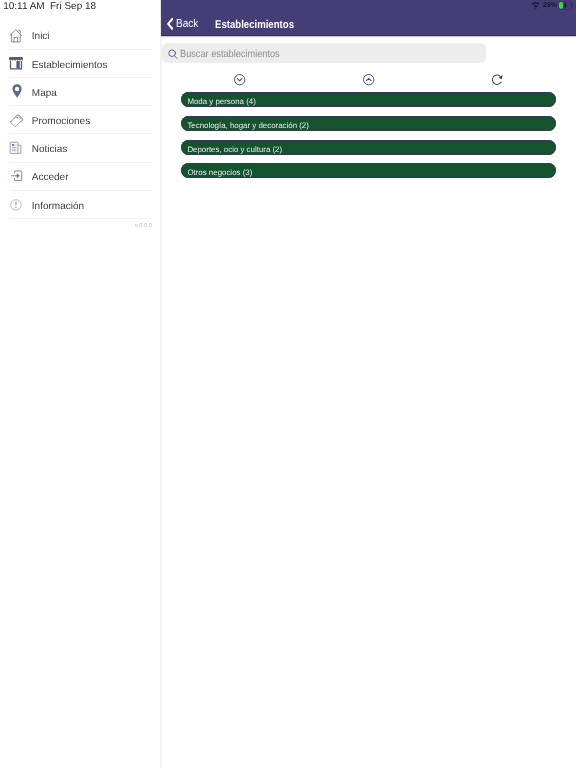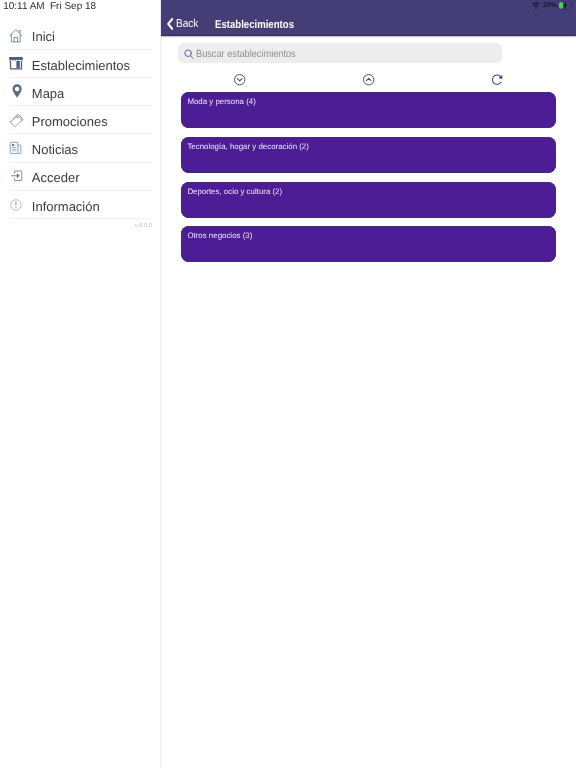--- a/index.html
+++ b/index.html
@@ -30,21 +30,21 @@
   
   .sidebar { position: absolute; left: 0; top: 17px; width: 161px; height: 751px;
              background: #ffffff; }
   .sidebar-divider-v { position: absolute; left: 159.7px; top: 0; width: 2.6px; height: 768px;
                        background: #f3f3f5; z-index: 6; }
   .menu { position: absolute; left: 0; top: 4.7px; width: 161px; }
   .menu-item { position: relative; height: 28.2px; display: flex; align-items: center; }
   .menu-item .mi-icon { position: absolute; left: 9.4px; top: 5.9px; width: 13.4px; height: 15px;
                         display: flex; align-items: center; justify-content: center; }
   .menu-item .mi-icon svg { display: block; overflow: visible; }
-  .menu-item .mi-label { position: absolute; left: 31.8px; top: 10.7px; font-size: 13px;
+  .menu-item .mi-label { position: absolute; left: 31.8px; top: 10.7px; font-size: 10px;
                          line-height: 9.7px; color: #3c3c3e; }
   .menu-item::after { content: ""; position: absolute; left: 9.5px; right: 8.5px;
                       bottom: 0; height: 1px; background: #f1f1f3; }
   .version { position: absolute; left: 135px; top: 207.2px; font-size: 5.6px;
              line-height: 5.6px; color: #b9bcc4; }
 
   
   .header { position: absolute; left: 161px; top: 0; width: 415px; height: 36px;
             background: #453d76; border-bottom: 1.1px solid #322a5e; z-index: 8;
             box-shadow: 0 0.8px 1.1px rgba(60,50,110,0.32); }
@@ -53,36 +53,36 @@
   .back-chev { display: block; width: 6.4px; height: 11.8px; margin-top: -2.4px; }
   .back-label { font-size: 11.5px; line-height: 11.5px; color: #ffffff;
                 transform: scaleX(0.87); transform-origin: 0 0; margin-left: 2.6px; }
   .header-title { position: absolute; left: 53.6px; top: 19.8px;
                   font-size: 11.3px; line-height: 11.3px; font-weight: bold; color: #ffffff;
                   transform: scaleX(0.85); transform-origin: 0 0; }
 
   
   .content { position: absolute; left: 162px; top: 36px; width: 414px; height: 732px;
              background: #ffffff; }
-  .searchbar { position: absolute; left: 16px; top: 7px; width: 324px; height: 19.6px;
+  .searchbar { position: absolute; left: 0; top: 7px; width: 324px; height: 19.6px;
                background: #ededed; border-radius: 6px; }
   .search-icon { position: absolute; left: 5.8px; top: 4.3px; display: block;
                  width: 10.2px; height: 11.3px; }
   .search-ph { position: absolute; left: 18.3px; top: 6.7px; font-size: 10.4px;
                line-height: 10.4px; color: #8e8e93;
                transform: scaleX(0.885); transform-origin: 0 0; }
 
   .iconrow { position: absolute; left: 0; top: 37.7px; width: 414px; height: 11.4px; }
   .icon-btn { position: absolute; top: 0; width: 12px; height: 12px;
               display: flex; align-items: center; justify-content: center; }
   .icon-btn svg { display: block; overflow: visible; }
 
   .btnlist { position: absolute; left: 19px; top: 56px; width: 374.5px; }
-  .cat-btn { position: relative; height: 36px; margin-bottom: 8.8px;
-             background: #4c1d95; border-radius: 8px;
+  .cat-btn { position: relative; height: 15px; margin-bottom: 8.8px;
+             background: #14532d; border-radius: 8px;
              box-shadow: inset 0 0 0 0.7px #3b3368; }
   .cat-label { position: absolute; left: 6.4px; top: 6px; font-size: 7.9px;
                line-height: 7.9px; color: #eceaf3; }
 </style>
 </head>
 <body>
 
 <div id="app">
 
   <div class="statusbar">

